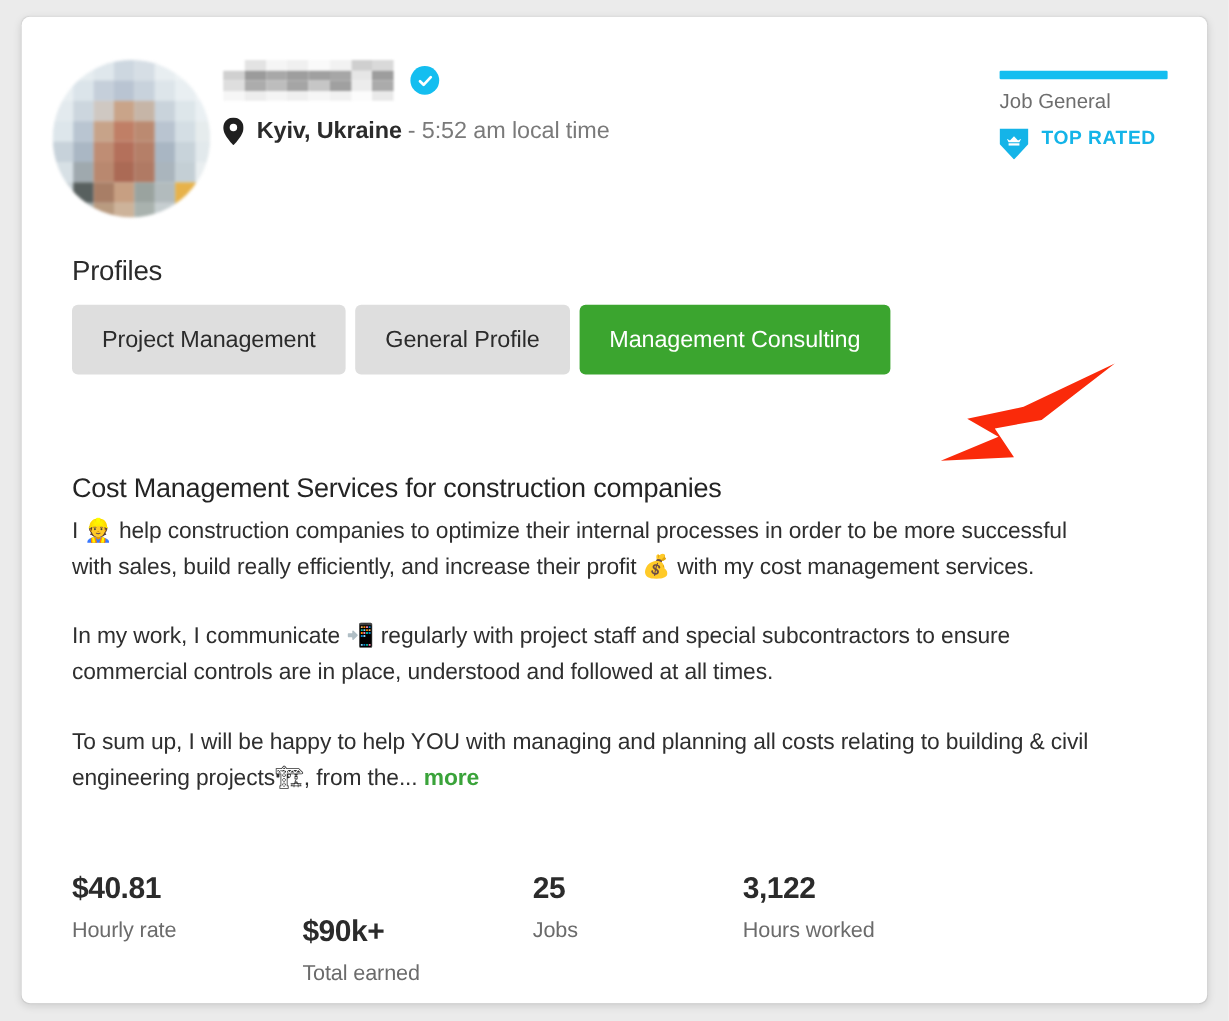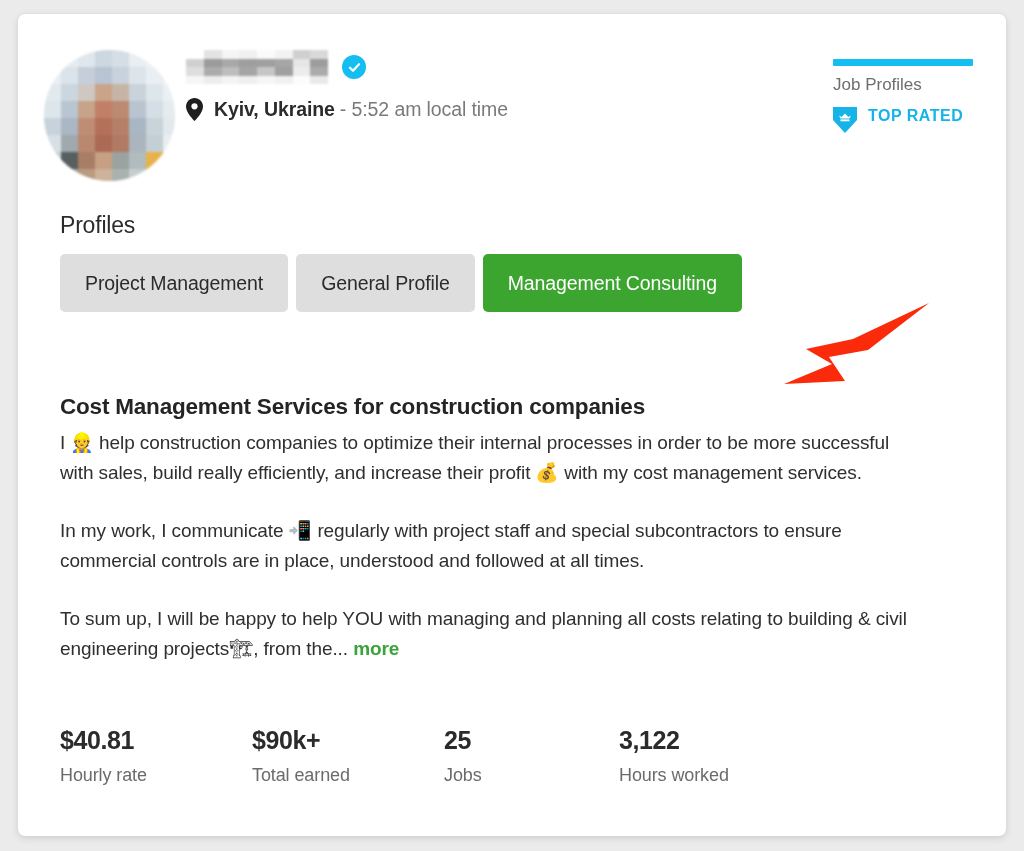--- a/index.html
+++ b/index.html
@@ -201,21 +201,21 @@
     background: #3ba52f;
     color: #ffffff;
   }
 
   
   .headline {
     position: absolute;
     left: 42px;
     top: 380px;
     font-size: 22.5px;
-    font-weight: bold;
+    font-weight: normal;
     color: #242424;
     letter-spacing: -0.2px;
   }
 
   .body-copy {
     position: absolute;
     left: 42px;
     top: 414px;
     width: 860px;
     font-size: 19px;
@@ -248,21 +248,21 @@
     letter-spacing: -0.4px;
     line-height: 1.15;
   }
   .stat-label {
     margin-top: 10px;
     font-size: 18px;
     color: #6b6b6b;
     letter-spacing: -0.1px;
   }
   .stat:nth-child(1) { width: 192px; }
-  .stat:nth-child(2) { width: 192px; }
+  .stat:nth-child(2) { width: 192px; margin-top: 36px; }
   .stat:nth-child(3) { width: 175px; }
   .stat:nth-child(4) { width: 200px; }
 
   
   .arrow-overlay {
     position: absolute;
     left: 0; top: 0;
     width: 1024px;
     height: 851px;
     pointer-events: none;
@@ -392,21 +392,21 @@
             <path d="M8.5 0 C3.8 0 0 3.8 0 8.5 C0 14.9 8.5 23 8.5 23 C8.5 23 17 14.9 17 8.5 C17 3.8 13.2 0 8.5 0 Z" fill="#1f1f1f"></path>
             <circle cx="8.5" cy="8.3" r="3.1" fill="#ffffff"></circle>
           </svg>
           <span class="location-name">Kyiv, Ukraine</span>
           <span class="location-time">- 5:52 am local time</span>
         </div>
       </div>
 
       <div class="jss">
         <div class="jss-bar"></div>
-        <div class="jss-label">Job Profiles</div>
+        <div class="jss-label">Job General</div>
         <div class="toprated-row">
           <svg class="shield-icon" viewBox="0 0 24 26">
             <path d="M0 0 H24 V13 L12 26 L0 13 Z" fill="#14b4e8"></path>
             <path d="M6 8.6 L7.5 11.6 H16.5 L18 8.6 L15.4 10.1 L12 6.6 L8.6 10.1 Z" fill="#ffffff"></path>
             <rect x="7.5" y="12.4" width="9" height="1.9" fill="#ffffff"></rect>
           </svg>
           <span class="toprated-text">TOP RATED</span>
         </div>
       </div>
     </div>

